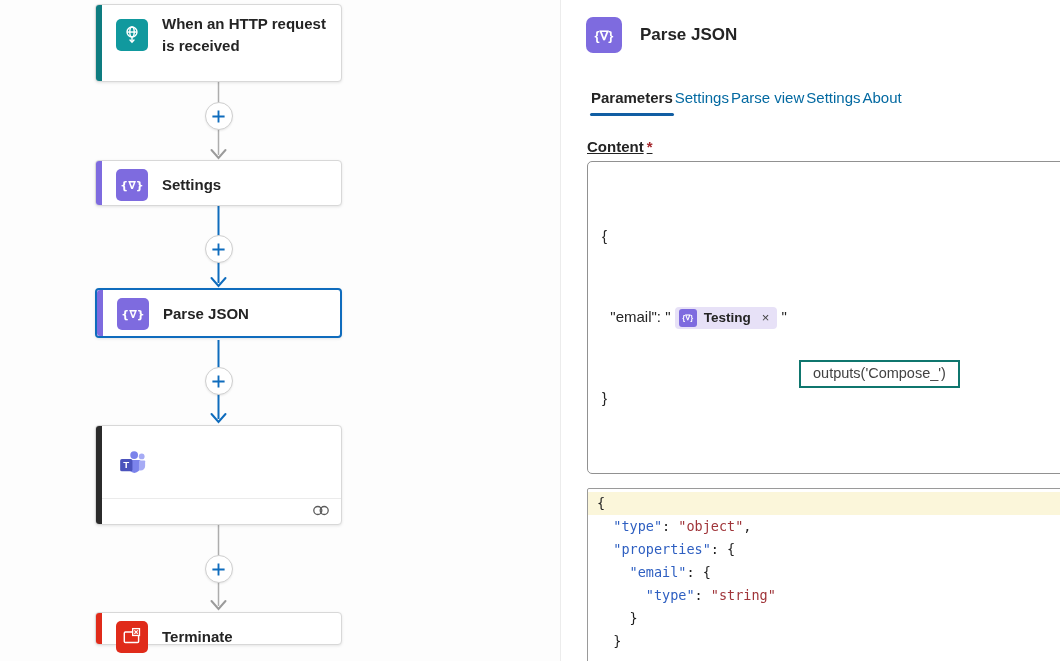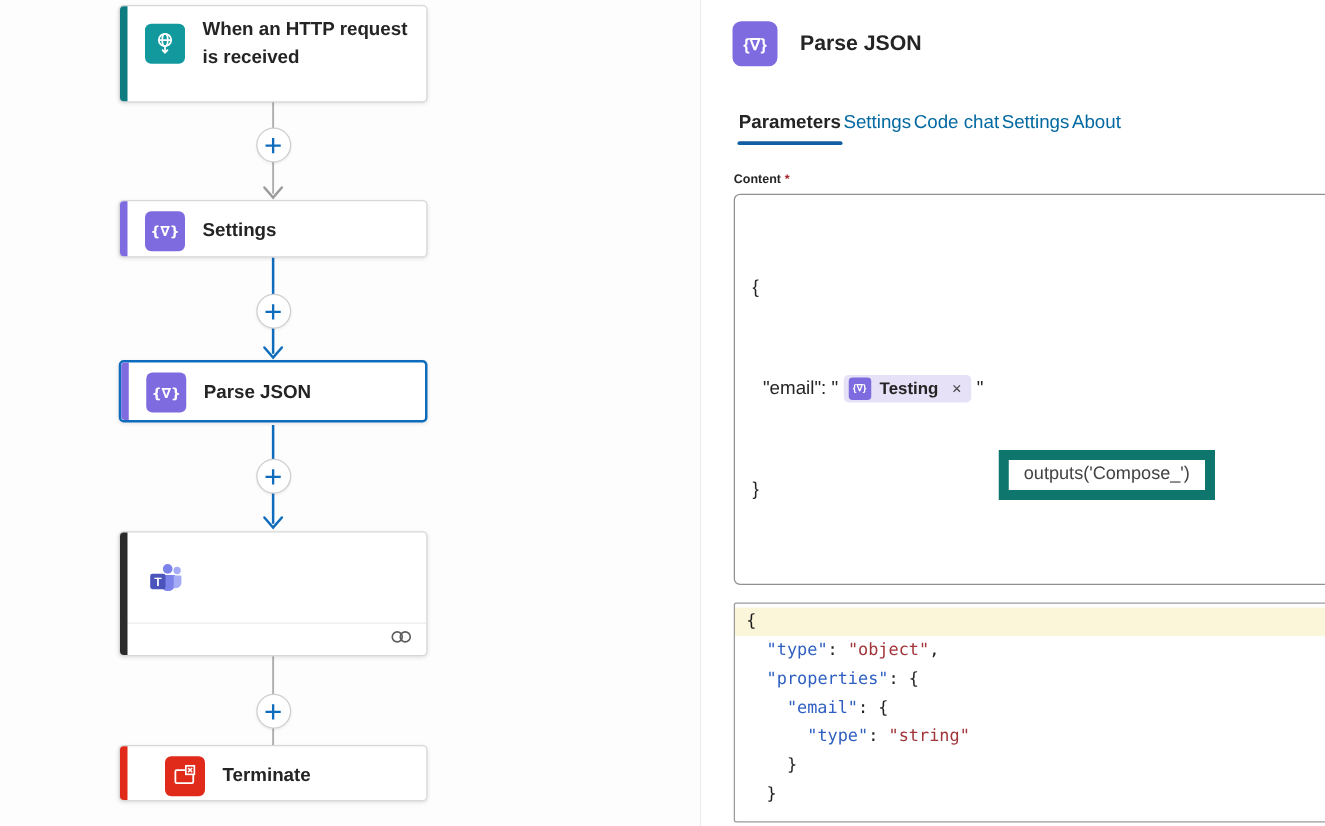--- a/index.html
+++ b/index.html
@@ -40,31 +40,31 @@
   .p-icon{width:36px;height:36px;border-radius:7px;background:var(--purple);color:#fff;
     display:flex;align-items:center;justify-content:center;font-size:13px;font-weight:600;}
   .p-title{font-size:17px;font-weight:600;}
   .tabs{display:flex;margin:36px 0 0 29px;}
   .tab{position:relative;font-size:15px;color:#0369a1;background:none;border:none;
     font-family:inherit;cursor:pointer;padding:0 1px 10px;}
   .tab.active{font-weight:700;color:#242424;}
   .tab.active::after{content:"";position:absolute;left:0;right:0;bottom:0;height:3px;
     border-radius:2px;background:var(--tab-underline);}
   .p-body{margin:22px 0 0 26px;position:relative;}
-  .field-label{font-size:10px;font-weight:600;color:#242424;}
+  .field-label{font-size:15px;font-weight:600;color:#242424;text-decoration:underline;}
   .req{color:#A4262C;margin-left:3px;font-weight:600;}
   .field-box{margin:6px -8px 0 0;border:1px solid #919191;border-radius:5px;
     padding:6px 14px 8px;font-size:15px;line-height:27px;white-space:pre-wrap;background:#fff;}
   .pill{display:inline-flex;align-items:center;gap:7px;background:var(--pill-bg);
     border-radius:4px;padding:2px 8px 2px 4px;font-size:13.5px;font-weight:600;
     vertical-align:middle;line-height:18px;cursor:pointer;}
   .pill .picon{width:18px;height:18px;border-radius:3px;background:var(--purple);color:#fff;
     font-size:7.5px;font-weight:600;display:flex;align-items:center;justify-content:center;}
   .pill .pclose{font-size:13px;font-weight:400;color:#424242;margin-left:4px;cursor:pointer;}
-  .tooltip{position:absolute;left:212px;top:222px;background:#fff;border:8px solid #0f766e;
+  .tooltip{position:absolute;left:212px;top:222px;background:#fff;border:2px solid #0f766e;
     padding:3px 12px 5px;font-size:14.5px;color:#424242;z-index:6;white-space:nowrap;}
   .schema-wrap{margin-top:14px;}
   .code-box{margin:6px -8px 0 0;border:1px solid #9a9a9a;border-radius:2px;background:#fff;
     padding:3px 0 10px;font-family:"DejaVu Sans Mono",monospace;font-size:13.5px;
     line-height:23px;color:#1e1e1e;}
   .code-line{padding-left:9px;white-space:pre;}
   .code-line.hl{background:var(--hl-yellow);}
   .code-line .k{color:var(--code-key);}
   .code-line .v{color:var(--code-str);}
 </style>
@@ -136,21 +136,21 @@
               </svg>
             </span>
       </div>
     <div class="nfooter">
             <span><svg viewBox="0 0 20 12" fill="none" stroke="#5c5c5c" stroke-width="1.3">
                 <circle cx="6.8" cy="6" r="4"></circle>
                 <circle cx="13.2" cy="6" r="4"></circle>
               </svg></span>
           </div>
         </div>
-        <div class="node" style="top: 596px; height: 45px; padding-left: 16px;">
+        <div class="node" style="top: 612px; height: 33px;">
       <span class="accent" style="background: rgb(224, 43, 26);"></span>
       <div class="row">
         <span class="nicon" style="background: rgb(224, 43, 26);">
               <svg viewBox="0 0 20 20" fill="none" stroke="#fff">
                 <rect x="3" y="5.5" width="13" height="9.5" rx="1" stroke-width="1.3"></rect>
                 <rect x="10.6" y="2.4" width="6.2" height="6.2" fill="#E02B1A" stroke-width="1.2"></rect>
                 <path d="M12.2 4l3 3M15.2 4l-3 3" stroke-width="1.1"></path>
               </svg>
             </span>
         <span class="nlabel">Terminate</span>
@@ -186,21 +186,21 @@
   <div class="panel">
 
     <div class="p-header">
       <div class="p-icon">{∇}</div>
       <div class="p-title">Parse JSON</div>
     </div>
 
     <div class="tabs" id="tabs-root">
         <button class="tab active">Parameters</button>
         <button class="tab">Settings</button>
-        <button class="tab">Code chat</button>
+        <button class="tab">Parse view</button>
         <button class="tab">Settings</button>
         <button class="tab">About</button>
       </div>
 
     <div class="p-body">
 
       <div class="field-label">
         <span>Content</span><span class="req">*</span>
       </div>
 

